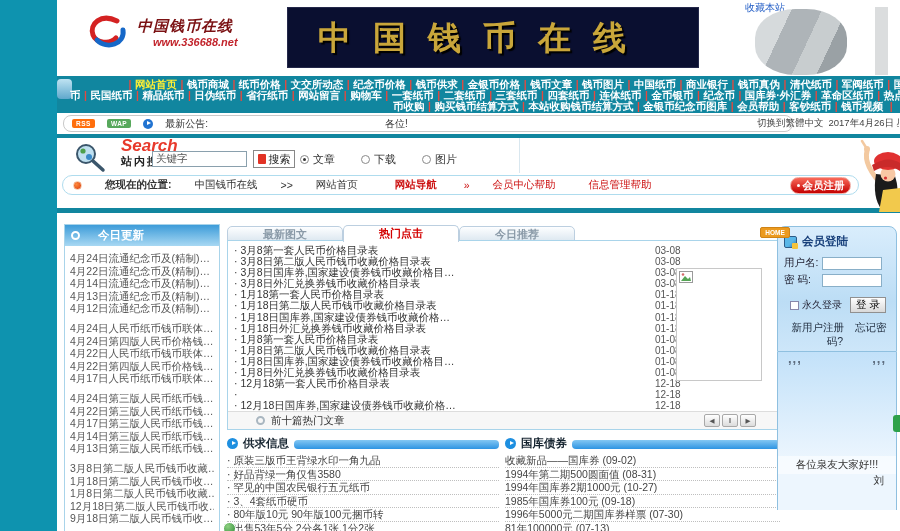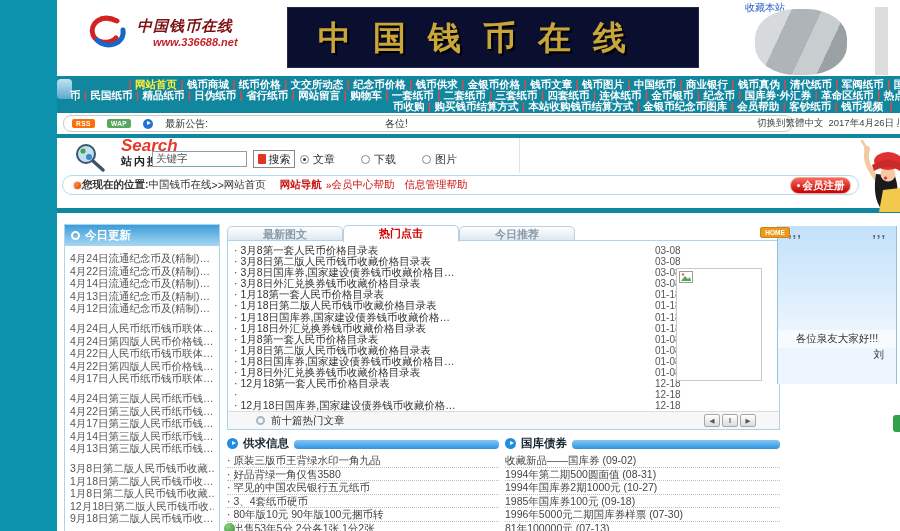--- a/index.html
+++ b/index.html
@@ -64,37 +64,37 @@
   .s-btn{position:absolute;left:196px;top:12px;width:42px;height:18px;background:#fff;border:1px solid #888;
     display:flex;align-items:center;justify-content:center;gap:3px;font-size:11px;color:#222;cursor:pointer}
   .s-btn .bico{width:8px;height:10px;background:#E23325;border-radius:1px}
   .radio-group{position:absolute;left:243px;top:14px;display:flex;gap:26px;font-size:11px;color:#333;align-items:center}
   .radio-opt{display:flex;align-items:center;gap:4px}
   .radio{width:9px;height:9px;border:1px solid #8a8a8a;border-radius:50%;background:#fff;position:relative;display:inline-block}
   .radio.on::after{content:"";position:absolute;left:2px;top:2px;width:3px;height:3px;border-radius:50%;background:#333}
 
   
   .crumb-bar{position:absolute;left:5px;top:175px;width:797px;height:20px;border:1px solid #AFDCEE;border-radius:10px;
-    background:#fff;display:flex;align-items:center;gap:0;padding:0 10px;font-size:10.5px;color:#333}
+    background:#fff;display:flex;align-items:center;gap:23px;padding:0 10px;font-size:10.5px;color:#333}
   .crumb-dot{width:9px;height:9px;border-radius:50%;background:radial-gradient(circle at 35% 35%,#FF8A3C,#D83A0F);
     border:1px solid #f5c5a5;flex:0 0 auto}
   .crumb-bold{font-weight:bold}
   .crumb-red{color:#CC1111;font-weight:bold}
   .crumb-red2{color:#CC1111;margin-left:10px}
   .register-btn{position:absolute;left:733px;top:177px;width:61px;height:17px;border-radius:9px;
     background:linear-gradient(180deg,#F96A5A,#C40000);border:1px solid #EFA9A0;color:#fff;font-size:10.5px;
     font-weight:bold;display:flex;align-items:center;justify-content:center;gap:3px;z-index:3}
   .register-btn i{width:3px;height:3px;border-radius:50%;background:#fff}
   .woman{position:absolute;left:786px;top:138px;z-index:4}
   .teal-rule{position:absolute;left:0;top:208px;width:843px;height:5px;background:#11869F}
 
   
   .col-left{position:absolute;left:7px;top:224px;width:156px;height:320px;border:1px solid #A9D4EA;background:#fff}
   .col-left .head{height:21px;background:linear-gradient(180deg,#3D9CD9,#A8D8F3);color:#fff;font-weight:bold;
-    font-size:11.5px;display:flex;align-items:center;gap:5px;padding-left:6px}
+    font-size:11.5px;display:flex;align-items:center;gap:18px;padding-left:6px}
   .clock-ico{width:9px;height:9px;border:2px solid #fff;border-radius:50%}
   .today-list{padding:6px 5px}
   .today-group{margin-bottom:7px}
   .today-item{font-size:10.5px;color:#555;line-height:12.6px;white-space:nowrap;overflow:hidden}
 
   
   .col-mid{position:absolute;left:170px;top:224px;width:553px}
   .tabbar{position:relative;height:17px}
   .tab{display:inline-block;width:116px;height:16px;line-height:15px;text-align:center;font-size:11px;font-weight:bold;
     border:1px solid #BCCFE0;border-radius:5px 5px 0 0;background:linear-gradient(180deg,#FDFEFF,#DCE7F0);
@@ -406,20 +406,43 @@
           <li class="sec-item">1994年第二期500圆面值  (08-31)</li>
           <li class="sec-item">1994年国库券2期1000元  (10-27)</li>
           <li class="sec-item">1985年国库券100元  (09-18)</li>
           <li class="sec-item">1996年5000元二期国库券样票  (07-30)</li>
           <li class="sec-item">81年100000元  (07-13)</li>
       </ul>
     </div>
   </div>
 
   <div class="col-right">
+    <div class="login">
+      <div class="lg-head">
+        <span class="lg-icon"></span>
+        <span class="lg-title">会员登陆</span>
+      </div>
+      <div class="lg-row">
+        <label>用户名:</label>
+        <input style="">
+      </div>
+      <div class="lg-row">
+        <label>密 码:</label>
+        <input type="password" style="">
+      </div>
+      <div class="lg-remember">
+        <input type="checkbox" class="cbx" style="">
+        <span>永久登录</span>
+        <button class="lg-btn">登 录</button>
+      </div>
+      <div class="lg-links">
+        <a>新用户注册</a>
+        <a>忘记密码?</a>
+      </div>
+    </div>
 
     <div class="ann-body">
       <div class="ann-quotes">
         <span>,,,</span>
         <span>,,,</span>
       </div>
       <div class="ann-greeting">各位泉友大家好!!!</div>
       <div class="ann-sign">刘</div>
     </div>
   </div>

